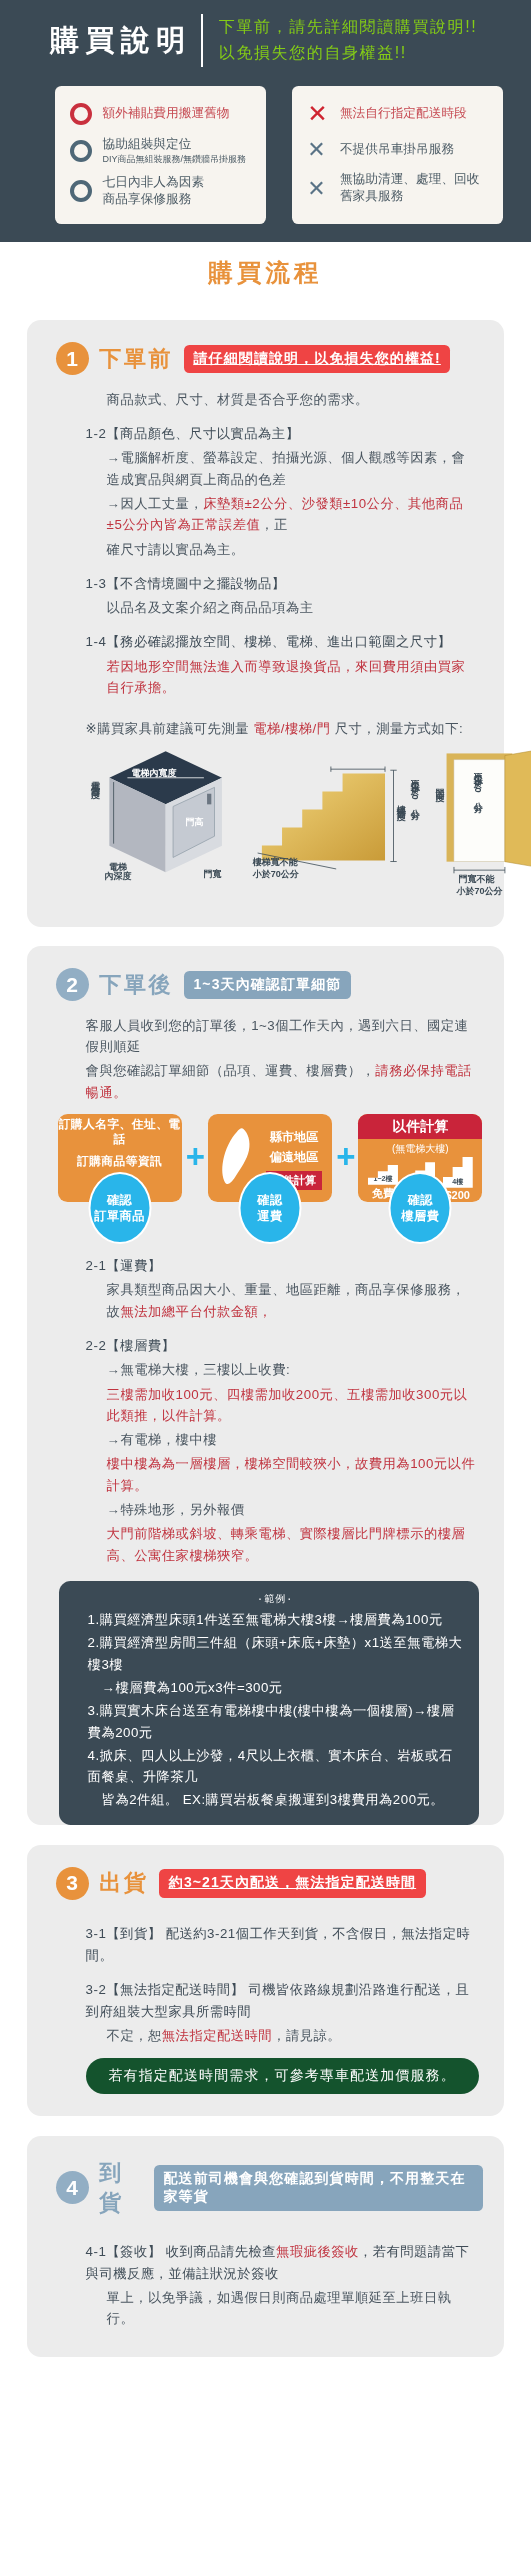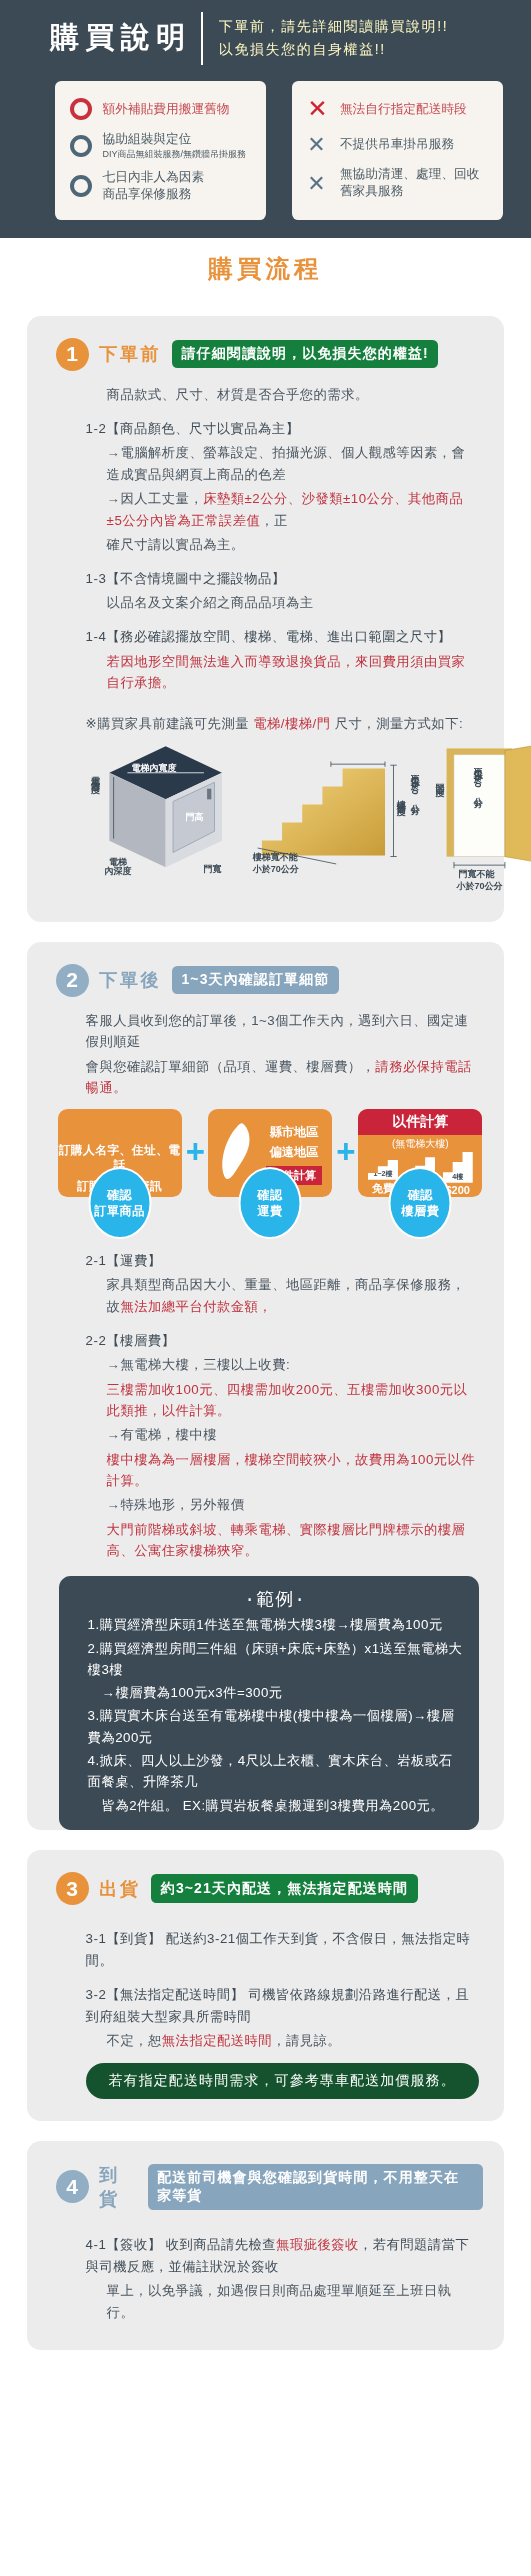--- a/index.html
+++ b/index.html
@@ -4,84 +4,84 @@
 <style>
   html,body{margin:0;padding:0;background:#ffffff;}
   body{width:531px;font-family:"Liberation Sans","DejaVu Sans",sans-serif;color:#4a5660;}
   .page{width:531px;overflow:hidden;}
 
   
   .hero{background:#3b4a55;padding:11.7px 0 18px;}
   .hero-top{display:flex;align-items:center;margin:0 0 0 50px;}
   .hero-title{color:#fff;font-size:29px;font-weight:bold;letter-spacing:6.4px;margin:0;}
   .hero-div{width:1.6px;height:53px;background:#fff;margin:0 16px 0 9.6px;}
-  .hero-sub p{color:#fef9c3;font-size:14px;letter-spacing:1.6px;margin:5.3px 0;}
+  .hero-sub p{color:#84cc16;font-size:16px;letter-spacing:1.6px;margin:5.3px 0;}
   .hero-cards{display:flex;gap:26.6px;margin:16px 28px 0 55px;}
   .hcard{background:#f7f4ef;border-radius:6.4px;width:201px;padding:7.4px 10.6px 8.5px 15px;}
   .hrow{display:flex;align-items:center;gap:10.6px;margin:7.4px 0;min-height:28px;}
   .ring{flex:0 0 auto;width:14px;height:14px;border-radius:50%;border:4.2px solid #4e6777;}
   .ring.red{border-color:#c9303e;}
   .xmark{flex:0 0 auto;width:22px;font-size:22px;font-weight:bold;color:#5a7386;line-height:1;}
   .xmark.red{color:#cf2430;font-size:24.4px;}
   .htxt p{margin:1.1px 0;font-size:12.7px;color:#4d5c66;line-height:1.25;}
   .htxt p.red{color:#c64a52;}
   .htxt p.sub{font-size:9px;}
 
   
   .flow-title{color:#e8923c;font-size:24.4px;font-weight:bold;letter-spacing:4.2px;text-align:center;margin:15px 0 0;}
 
   
   .sec{background:#ececec;border-radius:14px;margin:0 26.6px 19.7px;}
   .sec.first{margin-top:31px;}
   .sec-head{display:flex;align-items:center;gap:10.6px;padding:22px 21px 4.2px 29px;}
   .num{flex:0 0 auto;width:33px;height:33px;border-radius:50%;color:#fff;font-size:21px;font-weight:bold;display:flex;align-items:center;justify-content:center;}
   .num.orange{background:#e8923c;} .num.blue{background:#92aec4;}
-  .sec-title{font-size:18px;font-weight:bold;letter-spacing:2.7px;}
+  .sec-title{font-size:22px;font-weight:bold;letter-spacing:2.7px;}
   .sec-title.orange{color:#e8923c;} .sec-title.blue{color:#87a5bc;}
   .badge{color:#fff;font-size:14px;font-weight:bold;border-radius:5.3px;padding:5.3px 9.6px;letter-spacing:1.1px;}
-  .badge.orange{background:#15803d;} .badge.blue{background:#87a5bc;}
+  .badge.orange{background:#ef4444;text-decoration:underline;} .badge.blue{background:#87a5bc;}
 
   .body{padding:6.4px 29px 24px 59px;}
   .ln{margin:2.7px 0;font-size:13.3px;line-height:1.62;color:#4a5660;letter-spacing:0.5px;}
   .ln.lab{margin-top:12.7px;color:#3f4c57;}
   .ln.ind{padding-left:21px;}
   .ln.note{margin-top:19px;}
   .r{color:#c0333f;}
 
   
   .diagram{position:relative;height:154px;margin:9.6px 5.3px 0 0;}
   .fig{position:absolute;top:0;}
   .flabel{position:absolute;color:#3b4a55;font-size:9px;font-weight:bold;line-height:1.3;}
   .flabel.white{color:#fff;}
   .vert{writing-mode:vertical-rl;letter-spacing:2.1px;}
 
   
   .cardsrow{display:flex;align-items:flex-start;margin:10.6px 24px 53px 31px;gap:4.2px;}
   .ocard{position:relative;background:#e8923c;border-radius:9.6px;width:124px;height:88px;flex:0 0 auto;}
   .plus{color:#29b5ea;font-size:33px;font-weight:bold;line-height:1;margin-top:25.5px;width:18px;text-align:center;flex:0 0 auto;}
-  .oc-text{display:flex;flex-direction:column;justify-content:flex-end;height:100%;text-align:center;}
+  .oc-text{display:flex;flex-direction:column;justify-content:flex-start;height:100%;text-align:center;}
   .oc-text p{color:#fff;font-size:11.7px;font-weight:bold;margin:3.2px 0;letter-spacing:0.5px;}
   .ellipse{position:absolute;left:50%;bottom:-42px;transform:translateX(-50%);width:59px;height:68px;background:#29b5ea;border:2.1px solid #fff;border-radius:50%;display:flex;flex-direction:column;align-items:center;justify-content:center;z-index:2;}
   .ellipse span{color:#fff;font-size:12.2px;font-weight:bold;line-height:1.35;letter-spacing:0.5px;}
   .c2body{display:flex;align-items:center;height:100%;padding:0 4.2px;}
   .c2map{flex:0 0 auto;margin-left:2.1px;}
   .c2txt{flex:1;text-align:center;}
   .c2txt p{color:#fff;font-size:12.2px;font-weight:bold;margin:2.7px 0;}
   .redbadge{display:inline-block;background:#c9243a;color:#fff;font-size:11px;font-weight:bold;padding:2.1px 6.4px;margin-top:2.1px;}
   .c3head{background:#c9243a;border-radius:9.6px 9.6px 0 0;color:#fff;text-align:center;font-size:14px;font-weight:bold;padding:3.7px 0;}
   .c3sub{color:#fff;text-align:center;font-size:10px;margin:2.1px 0 1.1px;}
   .bars{display:flex;justify-content:center;align-items:flex-end;gap:7.4px;}
   .barwrap{text-align:center;}
   .bar{position:relative;width:30px;background:#fff;clip-path:polygon(0 66%,33% 66%,33% 33%,66% 33%,66% 0,100% 0,100% 100%,0 100%);}
   .bar .floor{position:absolute;bottom:0.5px;left:0;width:100%;text-align:center;color:#3b4a55;font-size:7px;font-weight:bold;}
   .fee{color:#fff;font-size:11px;font-weight:bold;margin-top:1.6px;}
 
   
   .exbox{background:#3b4a55;border-radius:11.7px;margin:14px 25.5px 18px 32px;padding:7.4px 16px 12.7px 29px;}
-  .exbox .xtitle{color:#fff;text-align:center;font-size:18px;letter-spacing:1.1px;margin:4.2px 0 3.2px;font-family:Liberation Mono, monospace;}
+  .exbox .xtitle{color:#fff;text-align:center;font-size:10px;letter-spacing:1.1px;margin:4.2px 0 3.2px;font-family:Liberation Mono, monospace;}
   .exbox .ln{color:#fff;margin:1.6px 0;}
   .exbox .ln.ind{padding-left:14px;}
   .pill{background:#14532d;border-radius:531px;color:#fff;font-size:14px;letter-spacing:1.1px;text-align:center;width:393px;margin:11.7px auto 3.2px;padding:9px 0;}
 </style>
 </head>
 <body>
 
 <div class="page">
 
   <div class="hero">

